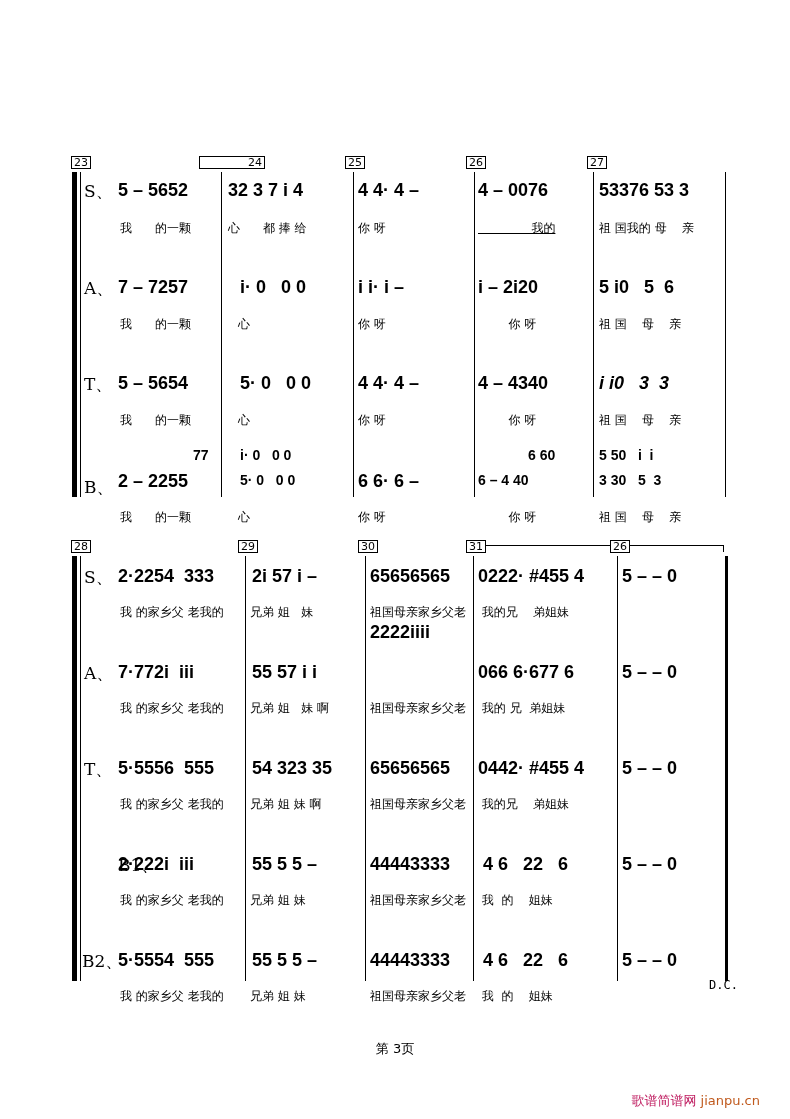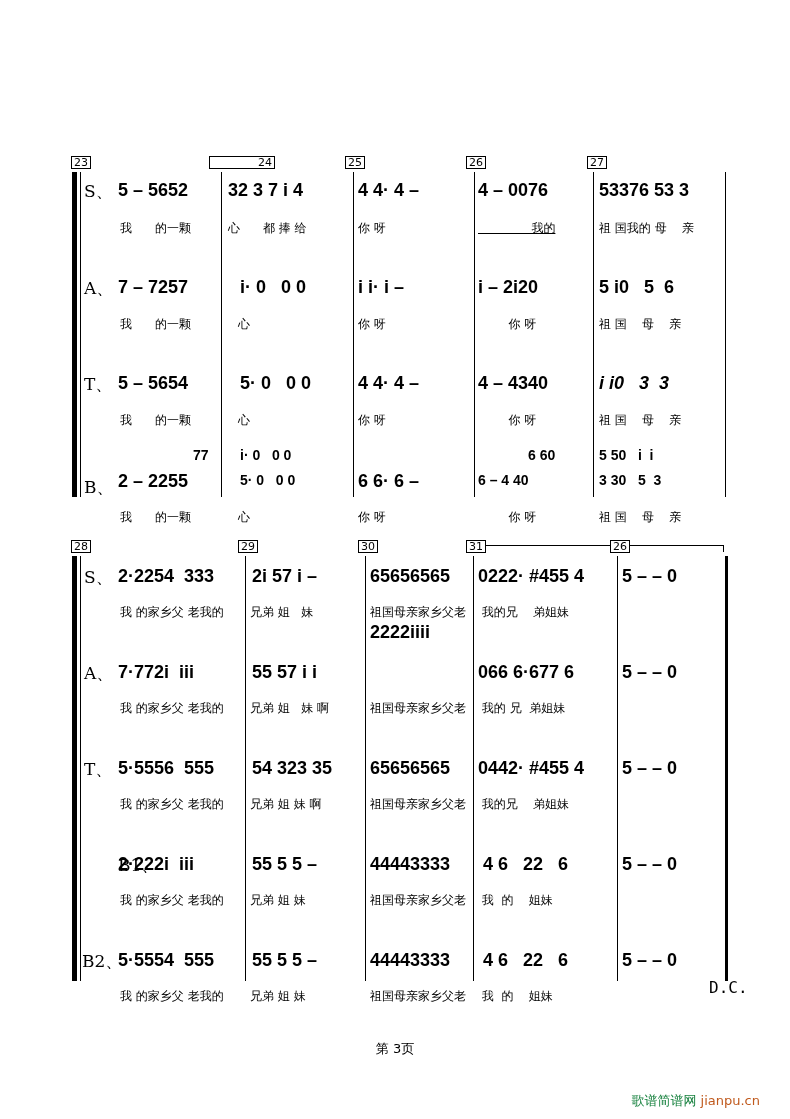--- a/index.html
+++ b/index.html
@@ -8,37 +8,37 @@
   .brace{position:absolute;background:#000;}
   .bar{position:absolute;width:1px;background:#000;}
   .mnum{position:absolute;border:1px solid #000;font-size:11px;line-height:11px;padding:0 2px;font-family:"DejaVu Sans",sans-serif;background:#fff;}
   .part{position:absolute;font-family:"DejaVu Serif",serif;font-size:17px;font-weight:normal;}
   .notes{position:absolute;font-family:"Liberation Sans",sans-serif;font-weight:bold;font-size:18px;white-space:pre;letter-spacing:0px;}
   .notes.small{font-size:14px;}
   .lyr{position:absolute;font-size:12px;white-space:pre;font-family:"DejaVu Sans",sans-serif;}
   .footer{position:absolute;left:0;width:790px;top:1040px;text-align:center;font-size:13px;}
   .wm{position:absolute;right:30px;top:1092px;font-size:13px;color:#555;}
   .wm span{color:#c05a1e;}
-  .dc{position:absolute;font-family:"DejaVu Sans Mono",monospace;font-size:16px;}
+  .dc{position:absolute;font-family:"DejaVu Sans Mono",monospace;font-size:12px;}
   .volta{position:absolute;border-top:1px solid #000;border-right:1px solid #000;height:6px;}
 </style>
 </head>
 <body>
 
 <div class="sys">
   <div class="brace" style="left:72px;top:172px;width:5px;height:325px;"></div>
   <div class="bar" style="left:80px;top:172px;height:325px;"></div>
   <div class="bar" style="left:221px;top:172px;height:325px;"></div>
   <div class="bar" style="left:353px;top:172px;height:325px;"></div>
   <div class="bar" style="left:474px;top:172px;height:325px;"></div>
   <div class="bar" style="left:593px;top:172px;height:325px;"></div>
   <div class="bar" style="left:725px;top:172px;height:325px;"></div>
 
   <div class="mnum" style="left:71px;top:156px;">23</div>
-  <div class="mnum" style="left:209px;top:156px;padding-left:48px;">24</div>
+  <div class="mnum" style="left:199px;top:156px;padding-left:48px;">24</div>
   <div class="mnum" style="left:345px;top:156px;">25</div>
   <div class="mnum" style="left:466px;top:156px;">26</div>
   <div class="mnum" style="left:587px;top:156px;">27</div>
 
   <div class="part" style="left:84px;top:180px;">S、</div>
   <div class="notes" style="left:118px;top:180px;">5 – 5652</div>
   <div class="notes" style="left:228px;top:180px;">32 3 7 i 4</div>
   <div class="notes" style="left:358px;top:180px;">4 4· 4 –</div>
   <div class="notes" style="left:478px;top:180px;">4 – 0076</div>
   <div class="notes" style="left:599px;top:180px;">53376 53 3</div>
@@ -157,13 +157,13 @@
   <div class="notes" style="left:622px;top:950px;">5 – – 0</div>
   <div class="lyr" style="left:120px;top:988px;">我 的家乡父 老我的</div>
   <div class="lyr" style="left:250px;top:988px;">兄弟 姐 妹</div>
   <div class="lyr" style="left:370px;top:988px;">祖国母亲家乡父老</div>
   <div class="lyr" style="left:478px;top:988px;"> 我  的    姐妹</div>
 
   <div class="dc" style="left:709px;top:978px;">D.C.</div>
 </div>
 
 <div class="footer">第 3页</div>
-<div class="wm"><span style="color:#15803d;">歌谱简谱网</span> <span>jianpu.cn</span></div>
+<div class="wm"><span style="color:#be185d;">歌谱简谱网</span> <span>jianpu.cn</span></div>
 
 </body></html>

